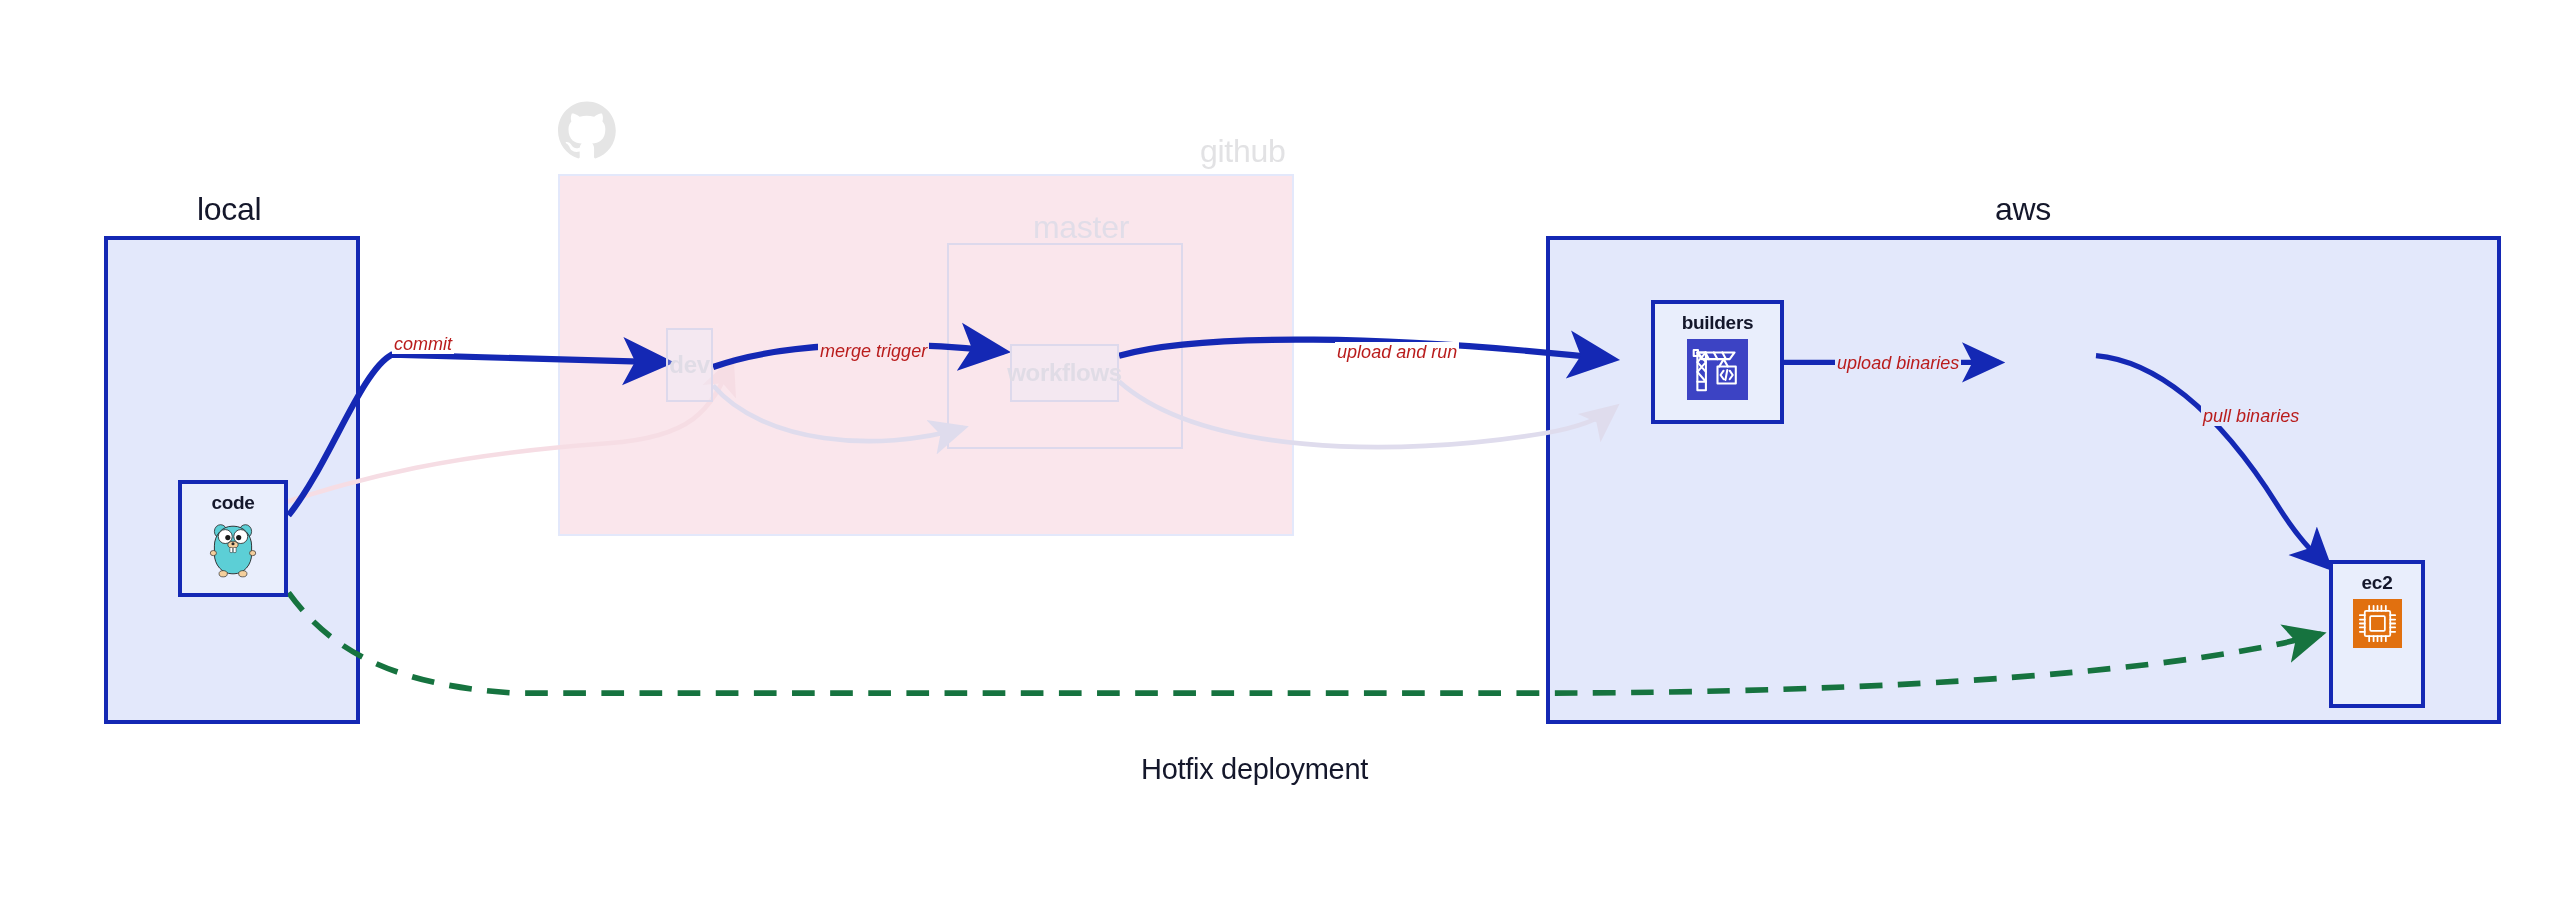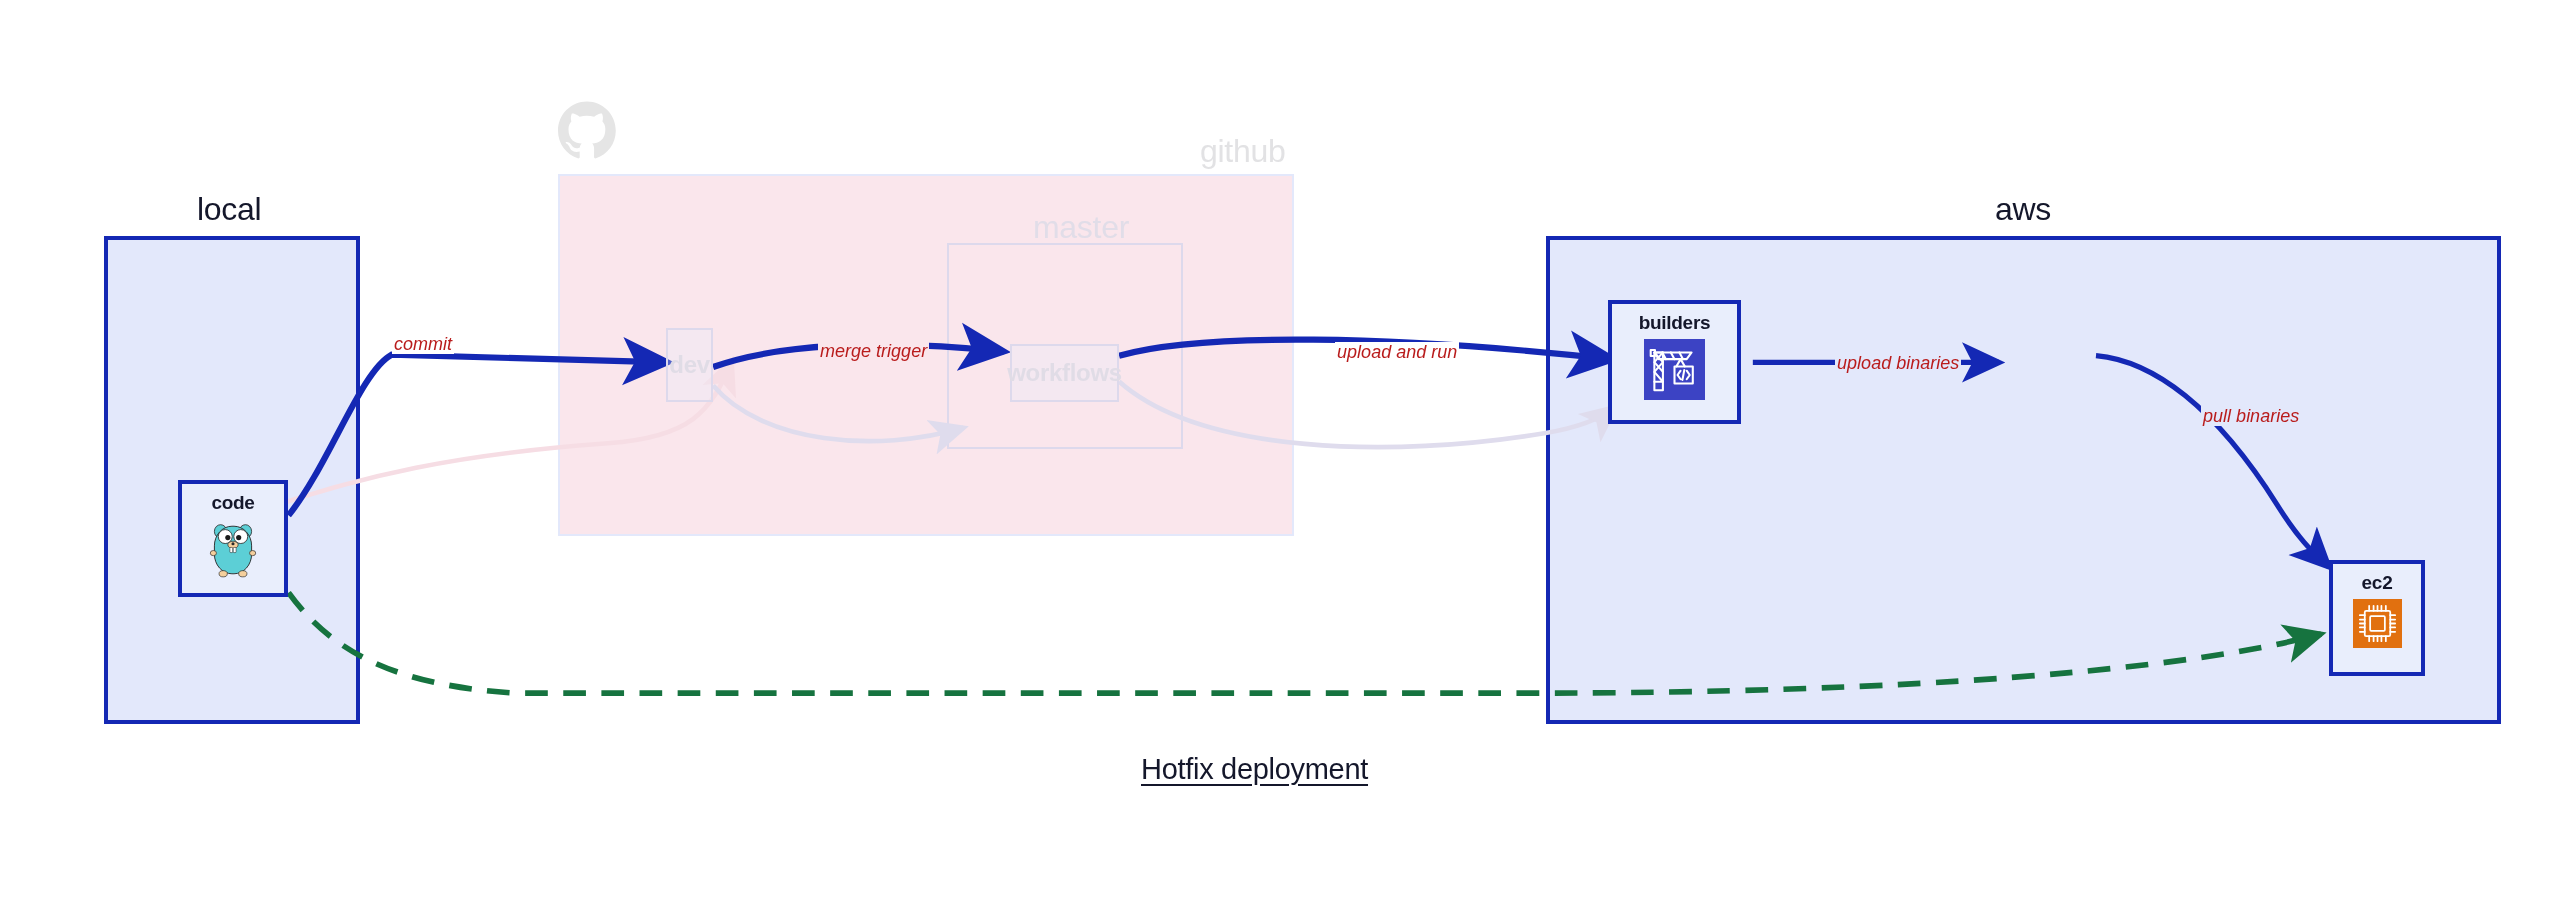--- a/index.html
+++ b/index.html
@@ -115,21 +115,20 @@
   .edge-label.on-blue {
     background: #e3e8fb;
     margin-left: 17px;
   }
 
   
   .diagram-title {
     position: absolute;
     font-size: 29px;
     color: #14172b;
-    text-decoration: underline;
     text-underline-offset: 5.2px;
     white-space: nowrap;
     letter-spacing: -0.3px;
   }
 
   
   .gh-logo {
     position: absolute;
   }
 </style>
@@ -218,21 +217,21 @@
   </div>
 
   <div class="node faded" style="left:666px; top:328px; width:47px; height:74px;">
     <span class="node-label">dev</span>
   </div>
 
   <div class="node faded" style="left:1010px; top:344px; width:109px; height:58px;">
     <span class="node-label">workflows</span>
   </div>
 
-  <div class="node" style="left:1608px; top:300px; width:133px; height:124px;">
+  <div class="node" style="left:1651px; top:300px; width:133px; height:124px;">
     <span class="node-label">builders</span>
     <svg class="node-icon" width="61" height="61" viewBox="0 0 100 100">
       <rect x="0" y="0" width="100" height="100" fill="#3c43c4"></rect>
       <g fill="none" stroke="#ffffff" stroke-width="3.4" stroke-linejoin="round" stroke-linecap="round">
 
         <rect x="17" y="22" width="14" height="62"></rect>
         <path d="M17 22 L31 38 M31 22 L17 38 M17 38 L31 54 M31 38 L17 54 M17 54 L31 70 M31 70 L17 70"></path>
 
         <rect x="11" y="18" width="7" height="10"></rect>
 
@@ -241,21 +240,21 @@
 
         <path d="M60 33 L53 45 M60 33 L67 45"></path>
 
         <rect x="50" y="45" width="30" height="28"></rect>
         <path d="M60 52 L55 59 L60 66 M70 52 L75 59 L70 66 M66 51 L63 67"></path>
       </g>
     </svg>
   </div>
 
 
-  <div class="node" style="left:2329px; top:560px; width:96px; height:116px;">
+  <div class="node" style="left:2329px; top:560px; width:96px; height:148px;">
     <span class="node-label">ec2</span>
     <svg class="node-icon" width="49" height="49" viewBox="0 0 100 100">
       <rect x="0" y="0" width="100" height="100" fill="#e1700f"></rect>
       <g fill="none" stroke="#ffffff" stroke-width="3.6" stroke-linejoin="round" stroke-linecap="round">
         <rect x="24" y="24" width="52" height="52" rx="3"></rect>
         <rect x="35" y="35" width="30" height="30" rx="2"></rect>
 
         <path d="M33 24 L33 14 M42 24 L42 14 M50 24 L50 14 M58 24 L58 14 M67 24 L67 14"></path>
 
         <path d="M33 76 L33 86 M42 76 L42 86 M50 76 L50 86 M58 76 L58 86 M67 76 L67 86"></path>

